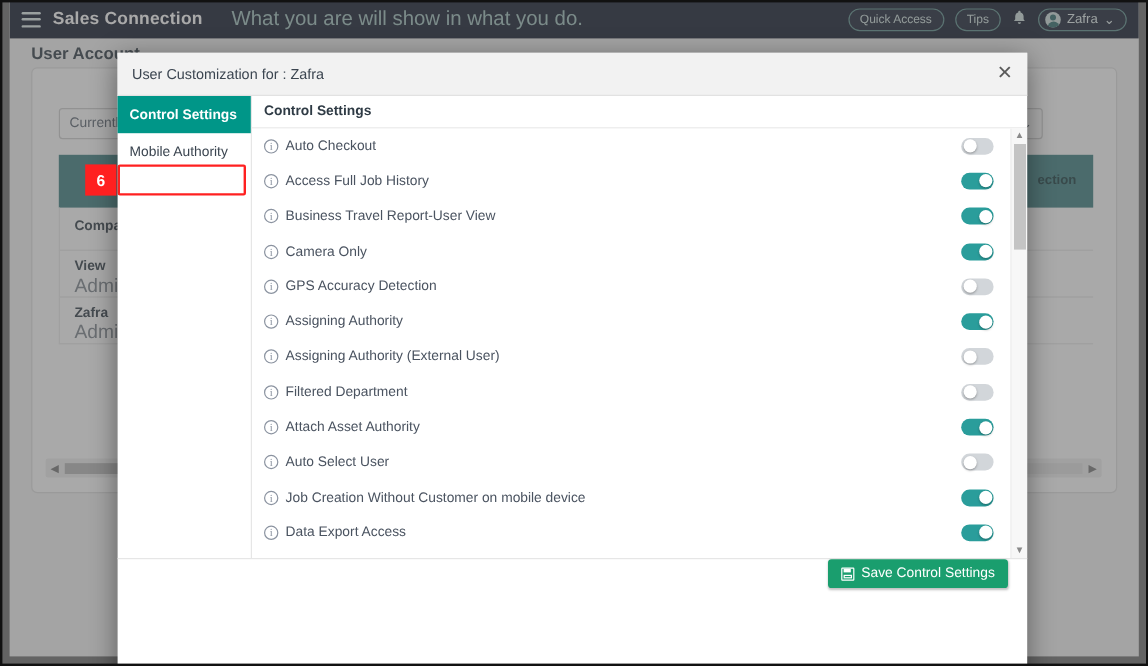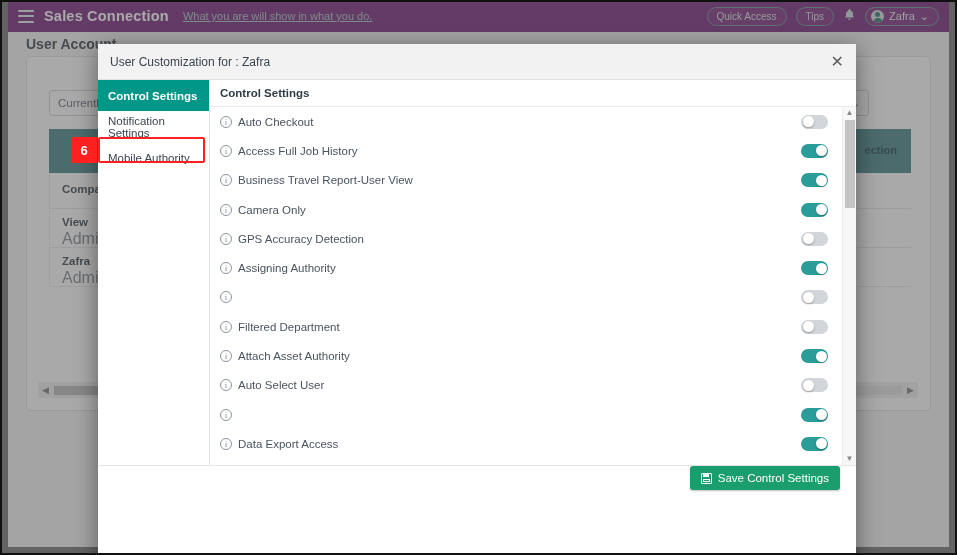--- a/index.html
+++ b/index.html
@@ -11,27 +11,27 @@
   }
   #root { position: relative; width: 957px; height: 555px; background: #6e6e6e; }
 
   
   .app-page {
     position: absolute; left: 8px; top: 0; width: 941px; height: 547px;
     background: #f4f4f4; overflow: hidden;
   }
   .topbar {
     position: absolute; left: 0; top: 0; width: 941px; height: 32px;
-    background: #701a75; display: flex; align-items: center; padding: 0 10px;
+    background: #0f172a; display: flex; align-items: center; padding: 0 10px;
   }
   .hamburger { width: 16px; height: 13px; display: flex; flex-direction: column;
     justify-content: space-between; margin-right: 10px; cursor: pointer; }
   .hamburger span { display: block; height: 2px; background: #dfeceb; border-radius: 1px; }
   .brand { color: #ffffff; font-size: 14.5px; font-weight: bold; letter-spacing: .2px; }
-  .tagline { color: #9fc0bd; font-size: 11px; margin-left: 14px; text-decoration: underline; }
+  .tagline { color: #9fc0bd; font-size: 17px; margin-left: 24px; }
   .topbar-right { margin-left: auto; display: flex; align-items: center; gap: 9px; }
   .pill {
     border: 1px solid #5c8f8c; color: #cfe0de; font-size: 10px;
     border-radius: 11px; padding: 3px 9px; background: rgba(255,255,255,0.04);
     cursor: pointer; white-space: nowrap;
   }
   .bell { color: #cfe0de; font-size: 14px; cursor: pointer; }
   .userchip {
     border: 1px solid #5c8f8c; border-radius: 13px; padding: 2px 9px 2px 5px;
     display: flex; align-items: center; gap: 5px; color: #e3efee; font-size: 11px;
@@ -266,23 +266,20 @@
     <div class="modal-head">
       <div class="modal-title">User Customization for : Zafra</div>
       <div class="modal-close">✕</div>
     </div>
 
     <div class="modal-body">
       <div class="side">
         <div class="side-item active">
           <span>Control Settings</span>
         </div>
-        <div class="side-item flagged">
-          <span>Notification Settings</span>
-        </div>
         <div class="side-item">
           <span>Mobile Authority</span>
         </div>
       </div>
 
       <div class="panel">
         <div class="panel-head">Control Settings</div>
         <div class="panel-list">
 
           <div class="setting-row">
@@ -322,20 +319,21 @@
           </div>
           <div class="setting-row">
             <span class="info-icon">i</span>
             <span class="setting-label">Assigning Authority</span>
             <span class="switch on">
                 <span class="knob"></span>
               </span>
           </div>
           <div class="setting-row">
             <span class="info-icon">i</span>
+            <span class="setting-label">Assigning Authority (External User)</span>
             <span class="switch off">
                 <span class="knob"></span>
               </span>
           </div>
           <div class="setting-row">
             <span class="info-icon">i</span>
             <span class="setting-label">Filtered Department</span>
             <span class="switch off">
                 <span class="knob"></span>
               </span>
@@ -349,20 +347,21 @@
           </div>
           <div class="setting-row">
             <span class="info-icon">i</span>
             <span class="setting-label">Auto Select User</span>
             <span class="switch off">
                 <span class="knob"></span>
               </span>
           </div>
           <div class="setting-row">
             <span class="info-icon">i</span>
+            <span class="setting-label">Job Creation Without Customer on mobile device</span>
             <span class="switch on">
                 <span class="knob"></span>
               </span>
           </div>
           <div class="setting-row">
             <span class="info-icon">i</span>
             <span class="setting-label">Data Export Access</span>
             <span class="switch on">
                 <span class="knob"></span>
               </span>

